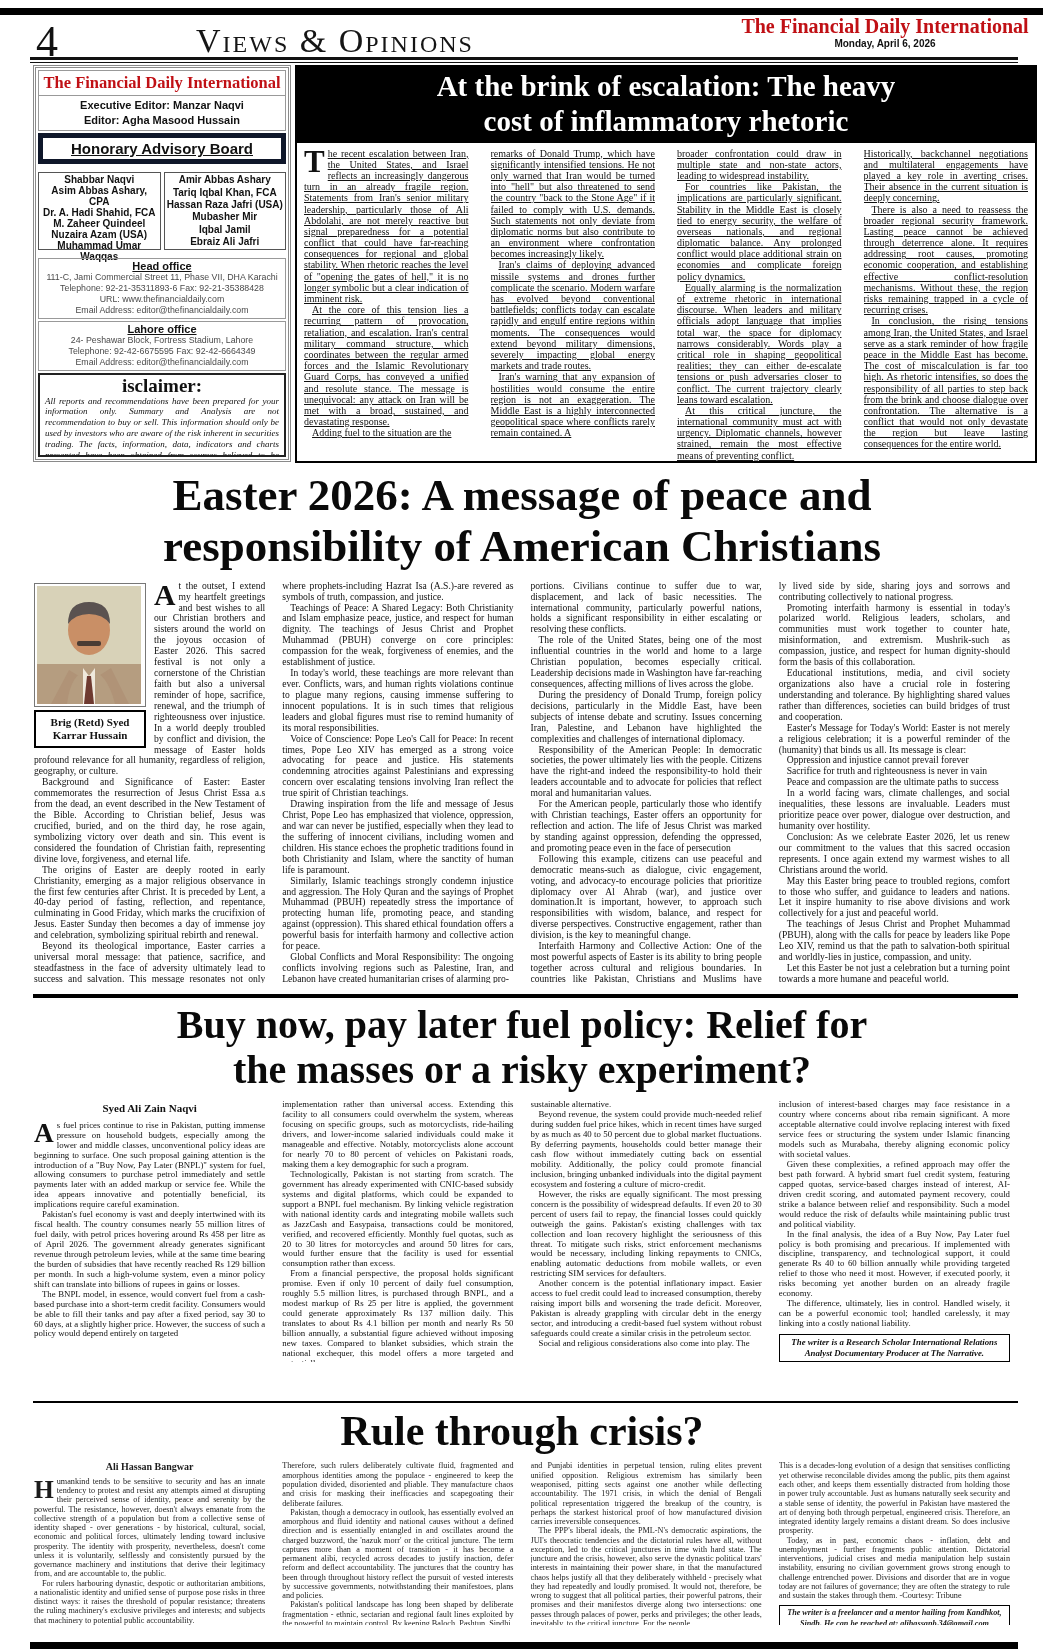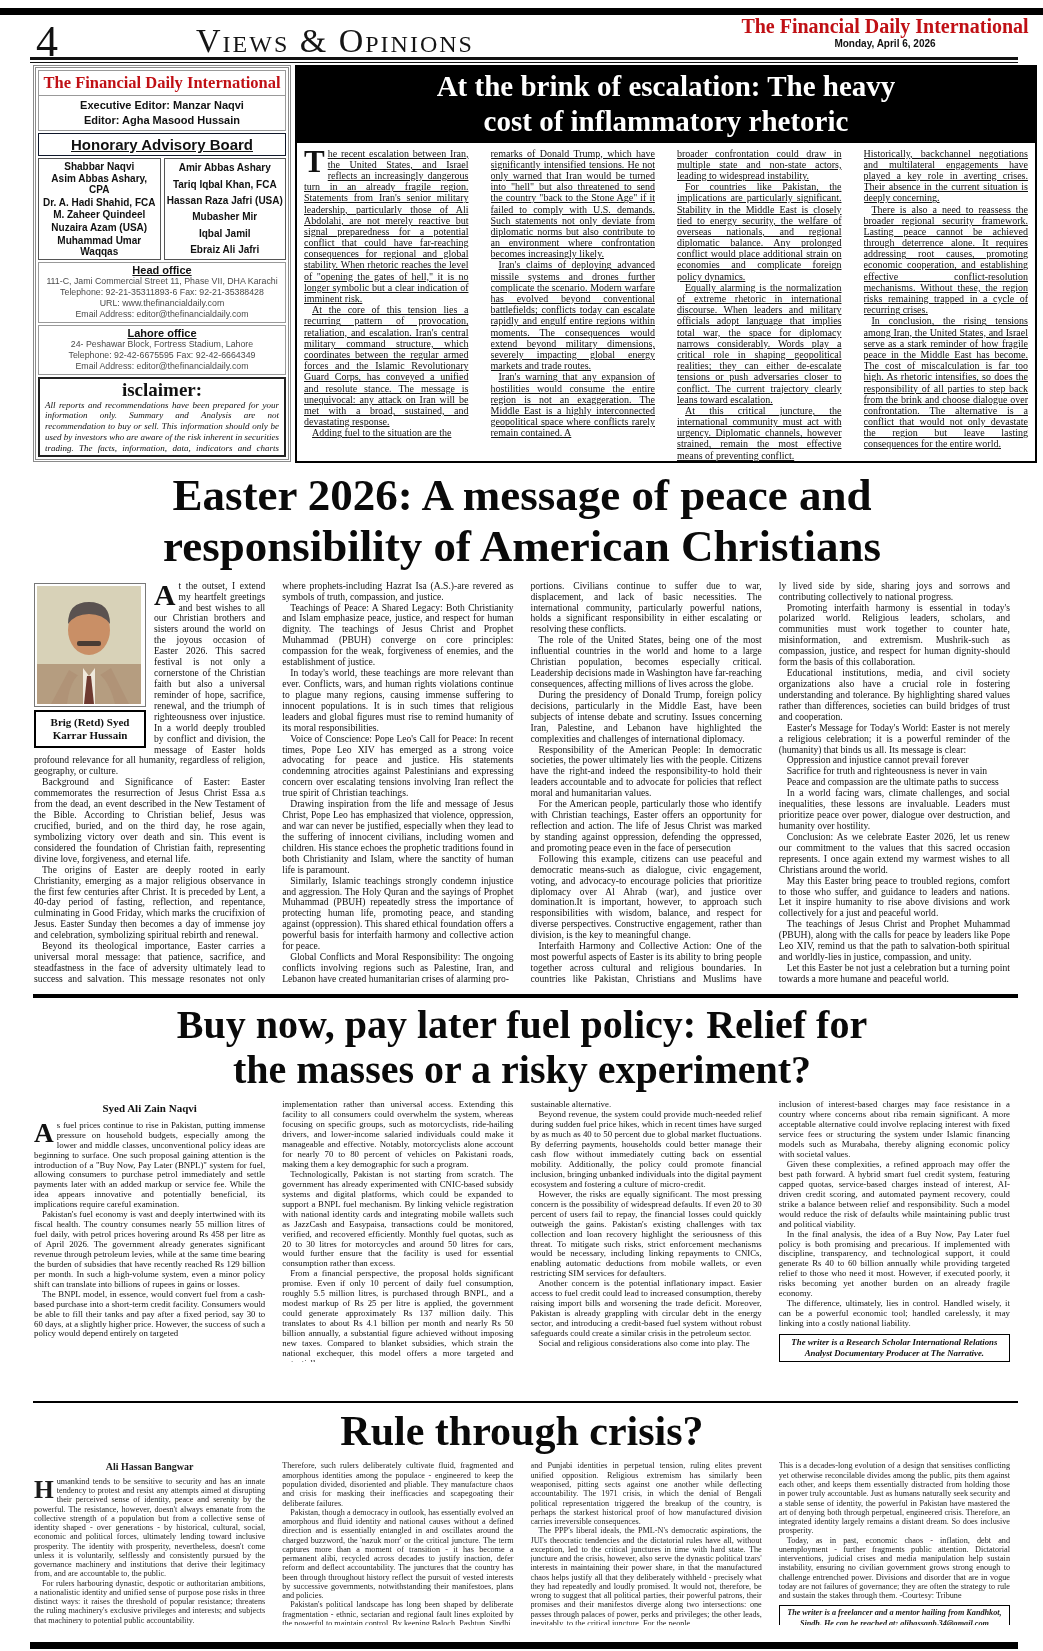--- a/index.html
+++ b/index.html
@@ -14,23 +14,23 @@
   .brand{font-weight:bold;font-size:20px;line-height:1.05;}
   .issue-date{font-family:"Liberation Sans",sans-serif;font-weight:bold;font-size:10px;margin-top:1px;}
   .hrule-a{position:absolute;left:30px;width:988px;height:3px;background:#111;top:57px;}
   .hrule-b{position:absolute;left:30px;width:988px;height:1px;background:#111;top:62px;}
   
   .masthead{position:absolute;left:33px;top:65px;width:258px;height:397px;border:3px double #8a8a8a;
     box-sizing:border-box;padding:2px;display:flex;flex-direction:column;background:#fff;}
   .m-title{border:1px solid #999;text-align:center;font-weight:bold;font-size:16.5px;padding:2px 0;}
   .m-editors{border:1px solid #999;border-top:none;text-align:center;
     font-family:"Liberation Sans",sans-serif;font-weight:bold;font-size:11px;line-height:1.35;padding:2px 0;}
-  .m-adv{border:1px solid #0f172a;margin-top:2px;text-align:center;font-family:"Liberation Sans",sans-serif;
+  .m-adv{border:5px solid #0f172a;margin-top:2px;text-align:center;font-family:"Liberation Sans",sans-serif;
     font-weight:bold;font-size:15px;text-decoration:underline;padding:2px 0;}
-  .m-names{display:flex;gap:3px;margin:2px 0;height:102px;}
+  .m-names{display:flex;gap:3px;margin:8px 0;height:78px;}
   .m-col{flex:1;border:1px solid #555;display:flex;flex-direction:column;justify-content:space-around;
     text-align:center;font-family:"Liberation Sans",sans-serif;font-weight:bold;font-size:10px;padding:1px;}
   .m-office{border:1px solid #999;text-align:center;padding:1px 0 2px 0;margin-bottom:2px;}
   .m-office-title{font-family:"Liberation Sans",sans-serif;font-weight:bold;font-size:11px;text-decoration:underline;}
   .m-office-line{font-family:"Liberation Sans",sans-serif;font-size:8.8px;color:#4a4a4a;line-height:1.25;}
   .m-disc{border:2px solid #222;flex:1;padding:1px 5px;overflow:hidden;}
   .m-disc-title{text-align:center;font-weight:bold;font-size:19px;line-height:1.05;}
   .m-disc-body{font-style:italic;font-size:9px;line-height:1.2;text-align:justify;}
   
   .esc{position:absolute;left:295px;top:65px;width:742px;height:398px;border:2px solid #000;

